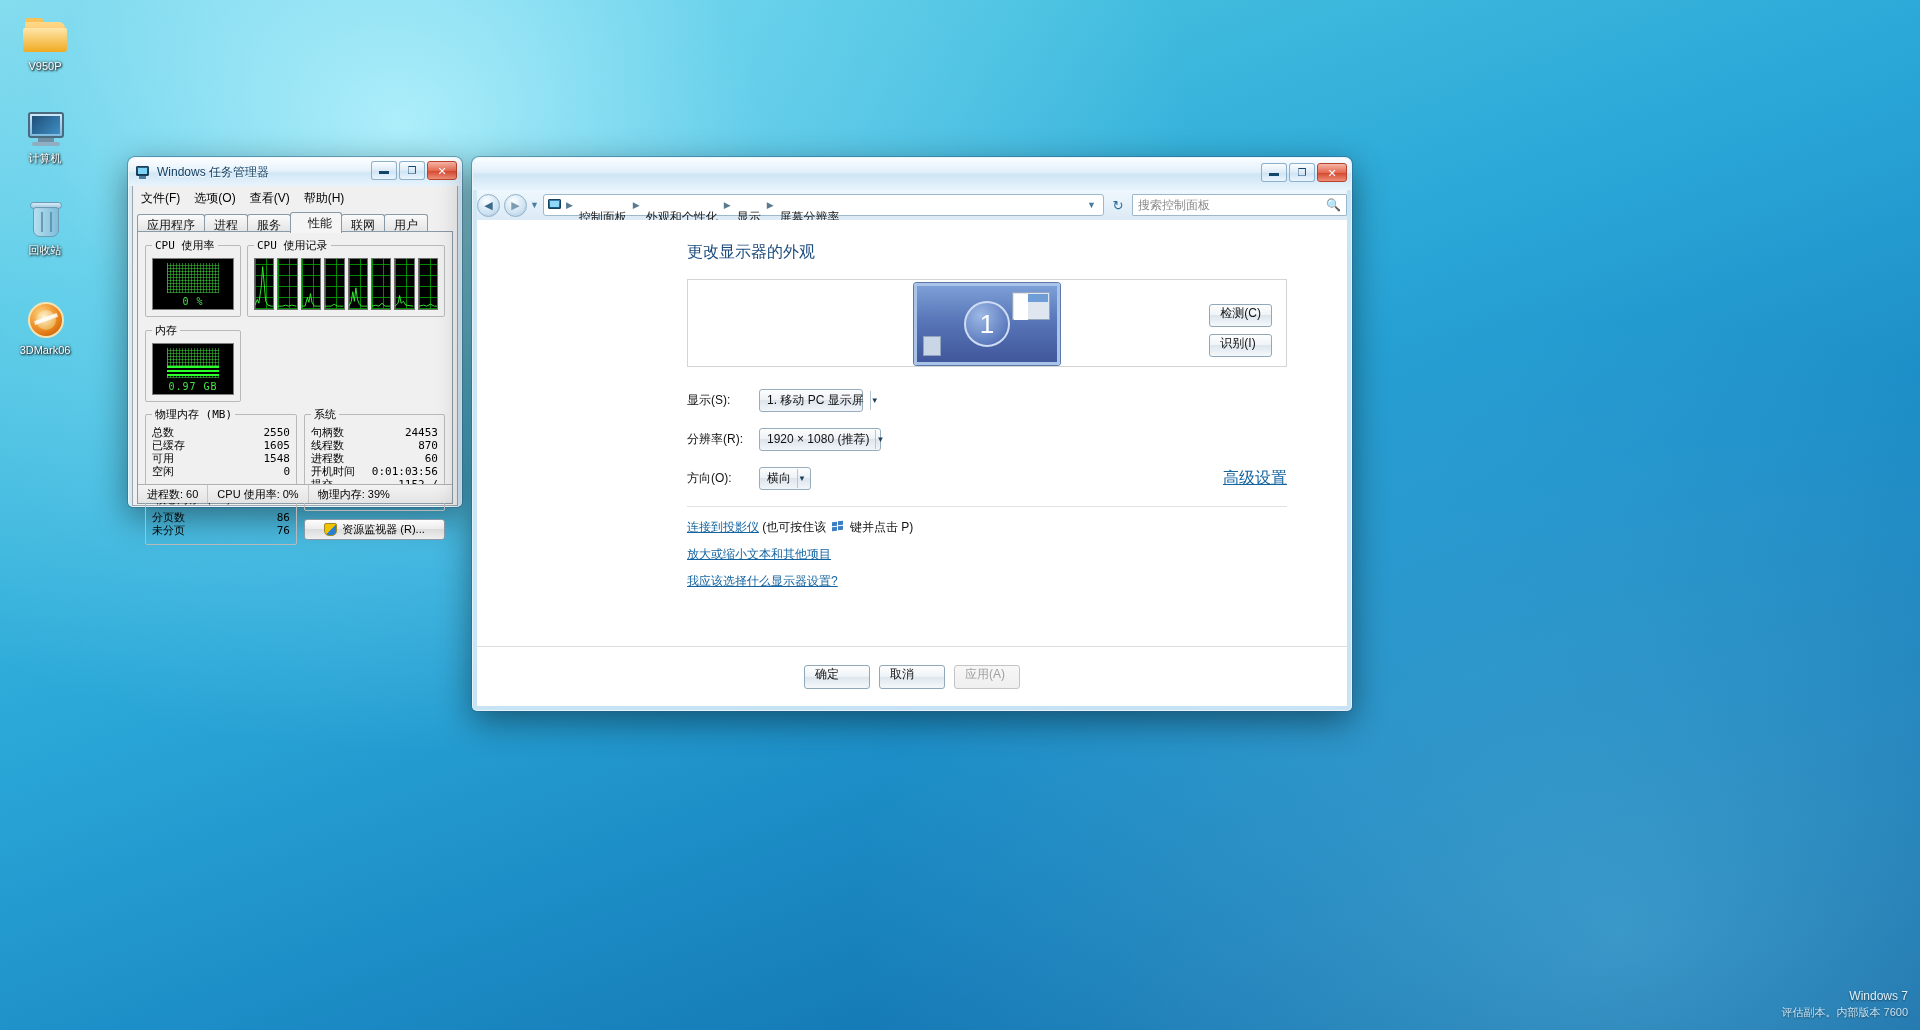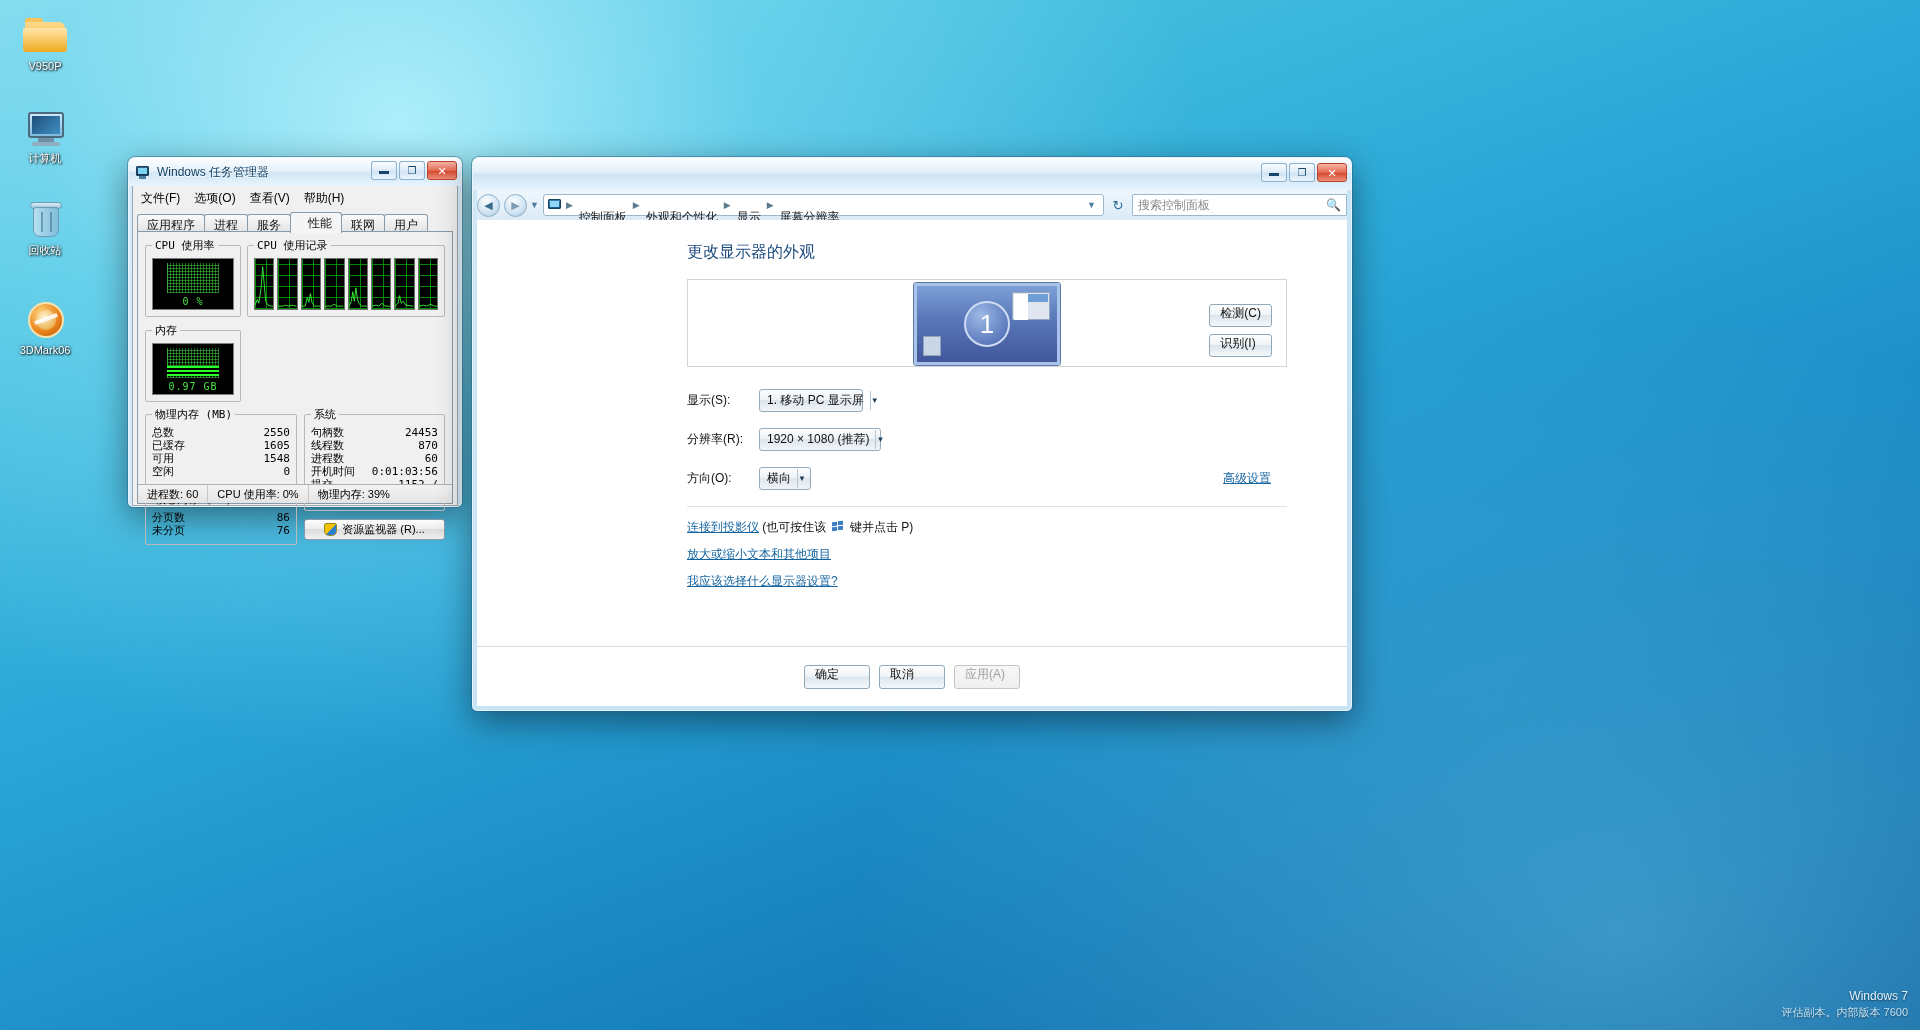--- a/index.html
+++ b/index.html
@@ -218,21 +218,21 @@
     display:flex; align-items:center; padding:0 4px 0 7px; gap:6px;
   }
   .combo .cv{ white-space:nowrap; }
   .combo .cbtn{
     margin-left:auto; width:16px;height:19px; border-left:1px solid #b6c6d3;
     display:flex;align-items:center;justify-content:center; font-size:8px; color:#1d3e57;
   }
   .combo.w-display{ width:104px; }
   .combo.w-res{ width:122px; }
   .combo.w-ori{ width:52px; }
-  .adv-link{ position:absolute; right:76px; font-size:12px; color:#1464a0; text-decoration:underline; cursor:pointer;}
+  .adv-link{ position:absolute; right:60px; font-size:16px; color:#1464a0; text-decoration:underline; cursor:pointer;}
   .divider{ margin:8px 60px 0 210px; border-top:1px solid #e2e2e2;}
   .links{ margin:12px 0 0 210px; font-size:12px; }
   .links a{ color:#1464a0; text-decoration:underline; cursor:pointer; }
   .links .ln{ margin-bottom:10px; color:#111;}
   .winkey{ display:inline-block; width:13px;height:11px; position:relative; vertical-align:-1px; margin:0 2px;}
   .winkey i{position:absolute;width:5px;height:4px;background:#3b7ec4;}
   .winkey i:nth-child(1){left:0;top:1px;transform:skewY(-8deg);}
   .winkey i:nth-child(2){left:6px;top:0;transform:skewY(-8deg);}
   .winkey i:nth-child(3){left:0;top:6px;transform:skewY(-8deg);}
   .winkey i:nth-child(4){left:6px;top:5px;transform:skewY(-8deg);}

